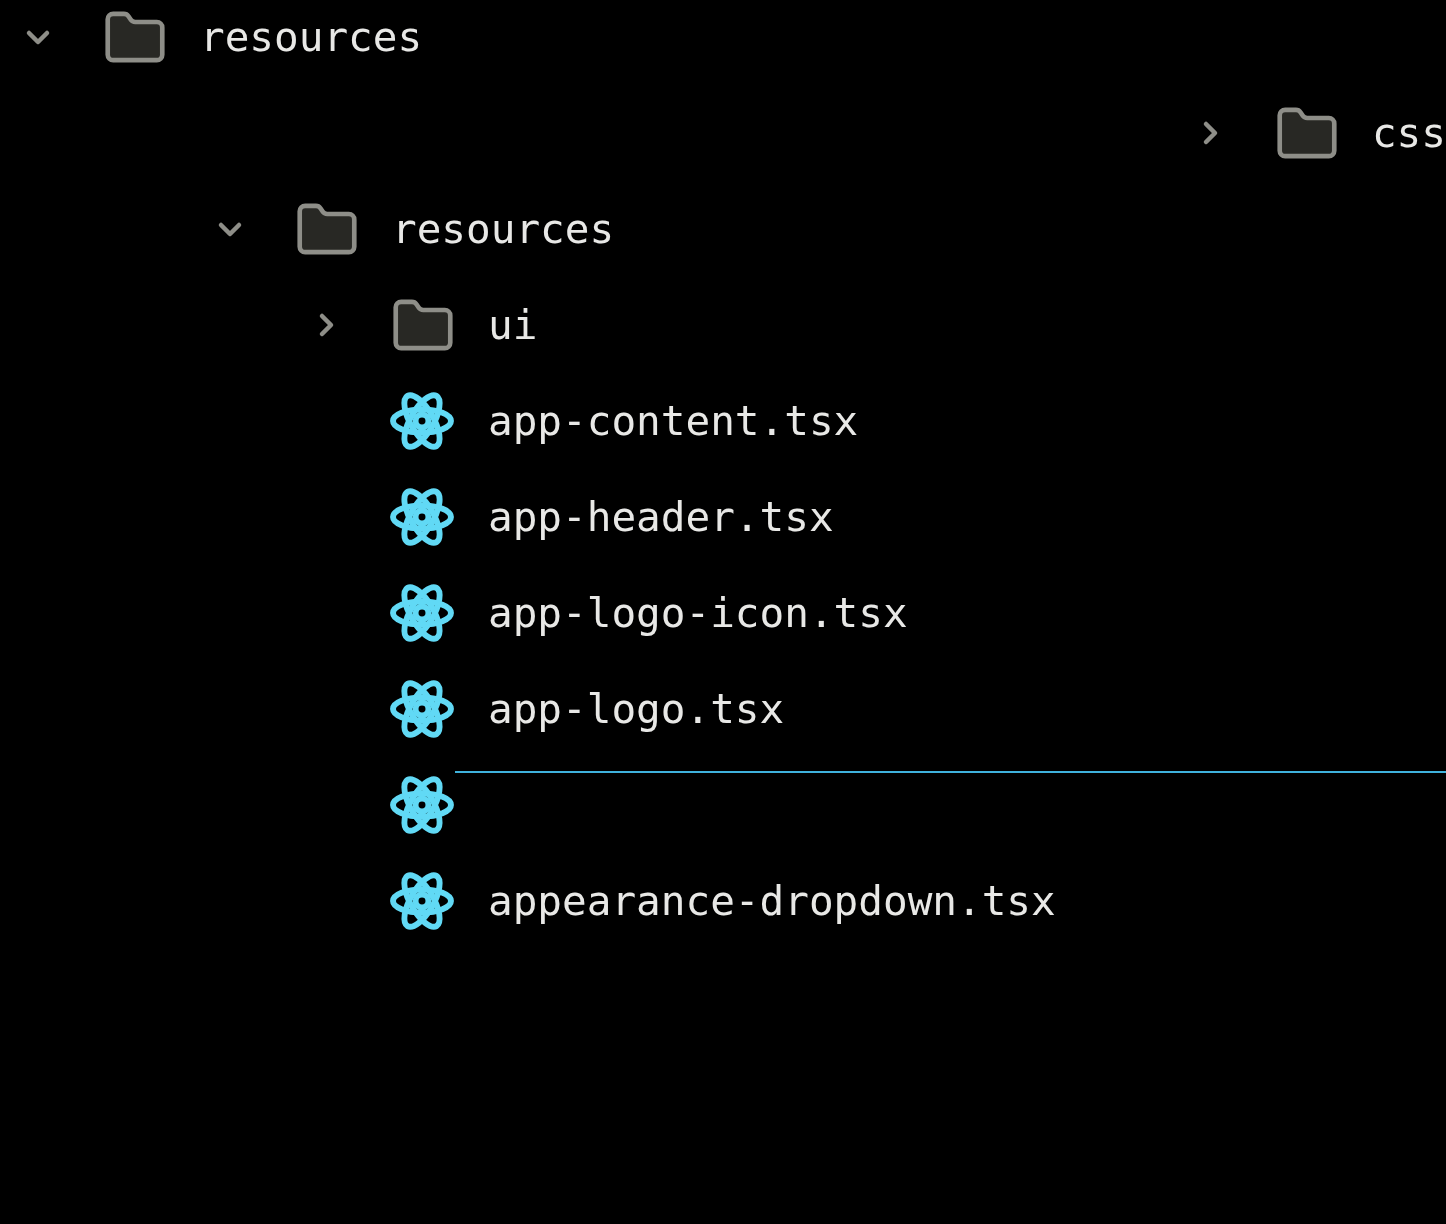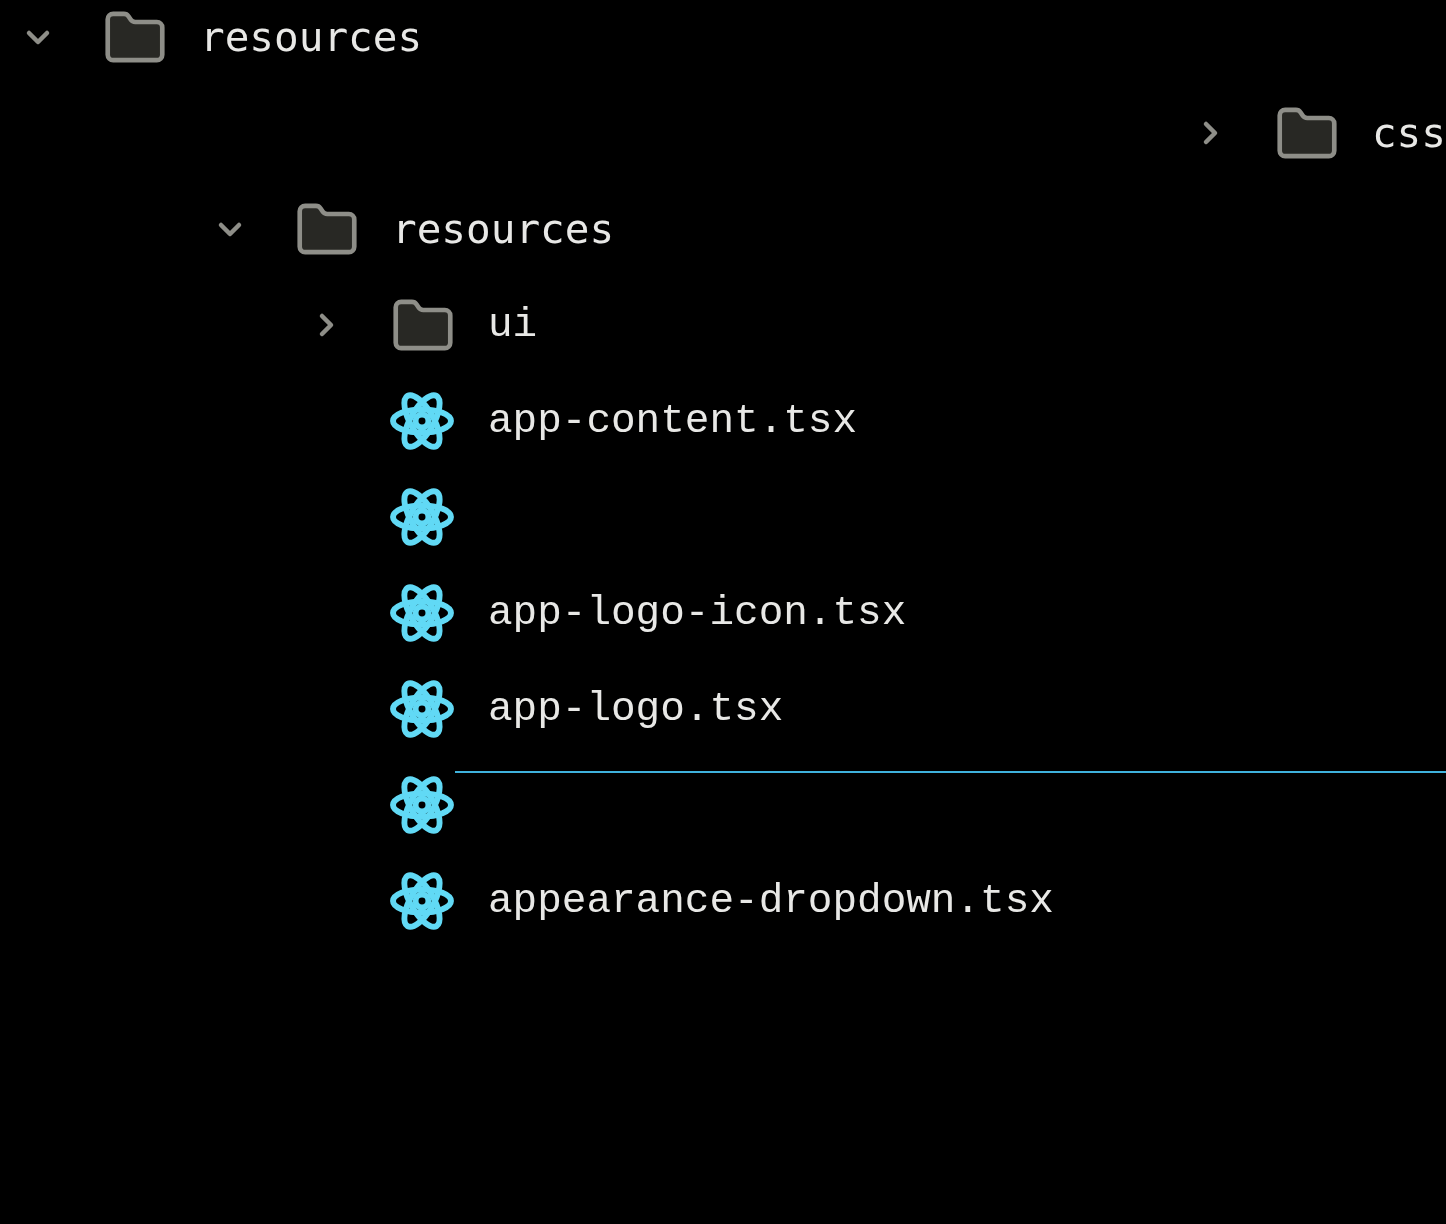--- a/index.html
+++ b/index.html
@@ -18,21 +18,21 @@
   }
   .row {
     height: 96px;
     display: flex;
     align-items: center;
     position: relative;
   }
   .lvl0 { padding-left: 22px; }
   .lvl1 { padding-left: 118px; justify-content: flex-end; }
   .lvl2 { padding-left: 214px; }
-  .lvl3 { padding-left: 310px; font-family: Liberation Mono, monospace; }
+  .lvl3 { padding-left: 310px; }
   .slot-chevron {
     width: 83px;
     flex: 0 0 83px;
     display: flex;
     align-items: center;
   }
   .slot-icon {
     width: 95px;
     flex: 0 0 95px;
     display: flex;
@@ -126,20 +126,21 @@
     <div class="row lvl3">
       <span class="slot-chevron"></span>
       <span class="slot-icon">
         <svg class="react" width="66" height="66" viewBox="-12.3 -12.3 24.6 24.6">
           <ellipse rx="10.8" ry="4.3" stroke="#61d9f5" stroke-width="2.2" fill="none"></ellipse>
           <ellipse rx="10.8" ry="4.3" transform="rotate(60)" stroke="#61d9f5" stroke-width="2.2" fill="none"></ellipse>
           <ellipse rx="10.8" ry="4.3" transform="rotate(120)" stroke="#61d9f5" stroke-width="2.2" fill="none"></ellipse>
           <circle r="2.4" stroke="#61d9f5" stroke-width="2.2" fill="none"></circle>
         </svg>
       </span>
+      <span class="label">app-header.tsx</span>
     </div>
     <div class="row lvl3">
       <span class="slot-chevron"></span>
       <span class="slot-icon">
         <svg class="react" width="66" height="66" viewBox="-12.3 -12.3 24.6 24.6">
           <ellipse rx="10.8" ry="4.3" stroke="#61d9f5" stroke-width="2.2" fill="none"></ellipse>
           <ellipse rx="10.8" ry="4.3" transform="rotate(60)" stroke="#61d9f5" stroke-width="2.2" fill="none"></ellipse>
           <ellipse rx="10.8" ry="4.3" transform="rotate(120)" stroke="#61d9f5" stroke-width="2.2" fill="none"></ellipse>
           <circle r="2.4" stroke="#61d9f5" stroke-width="2.2" fill="none"></circle>
         </svg>

